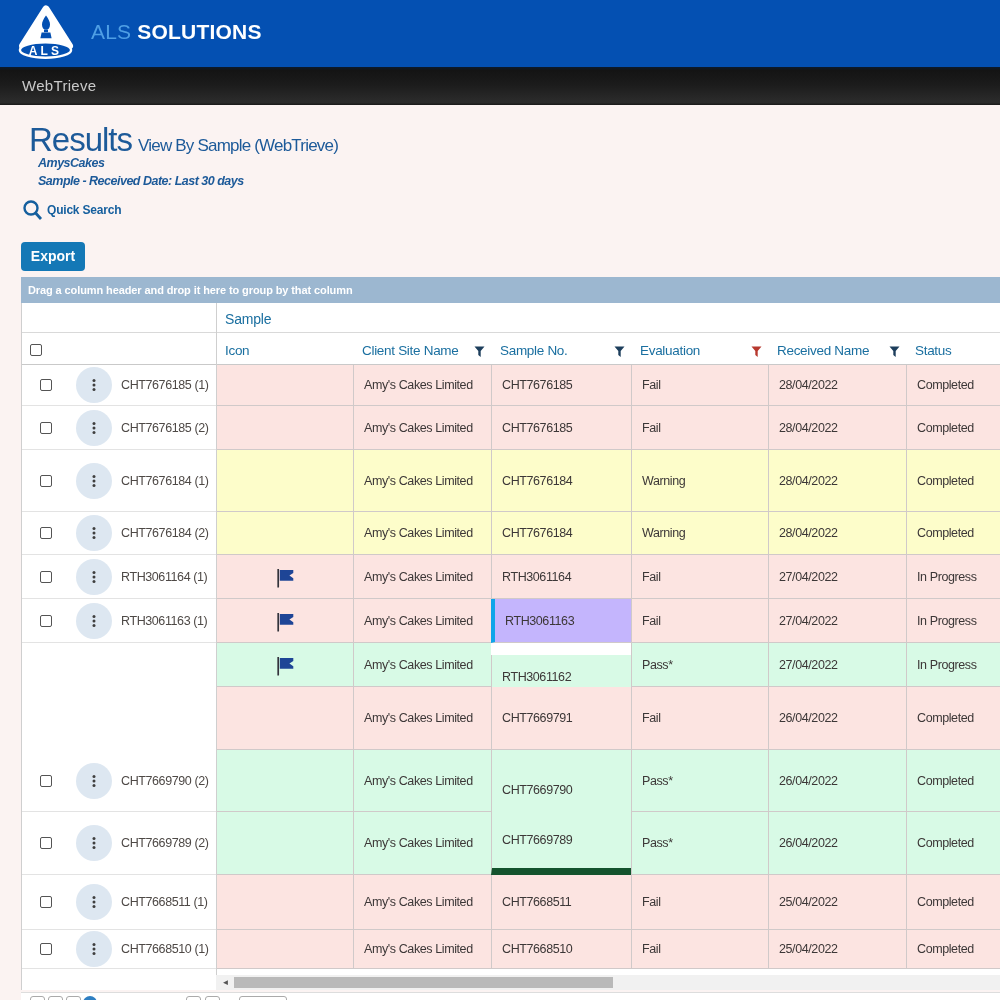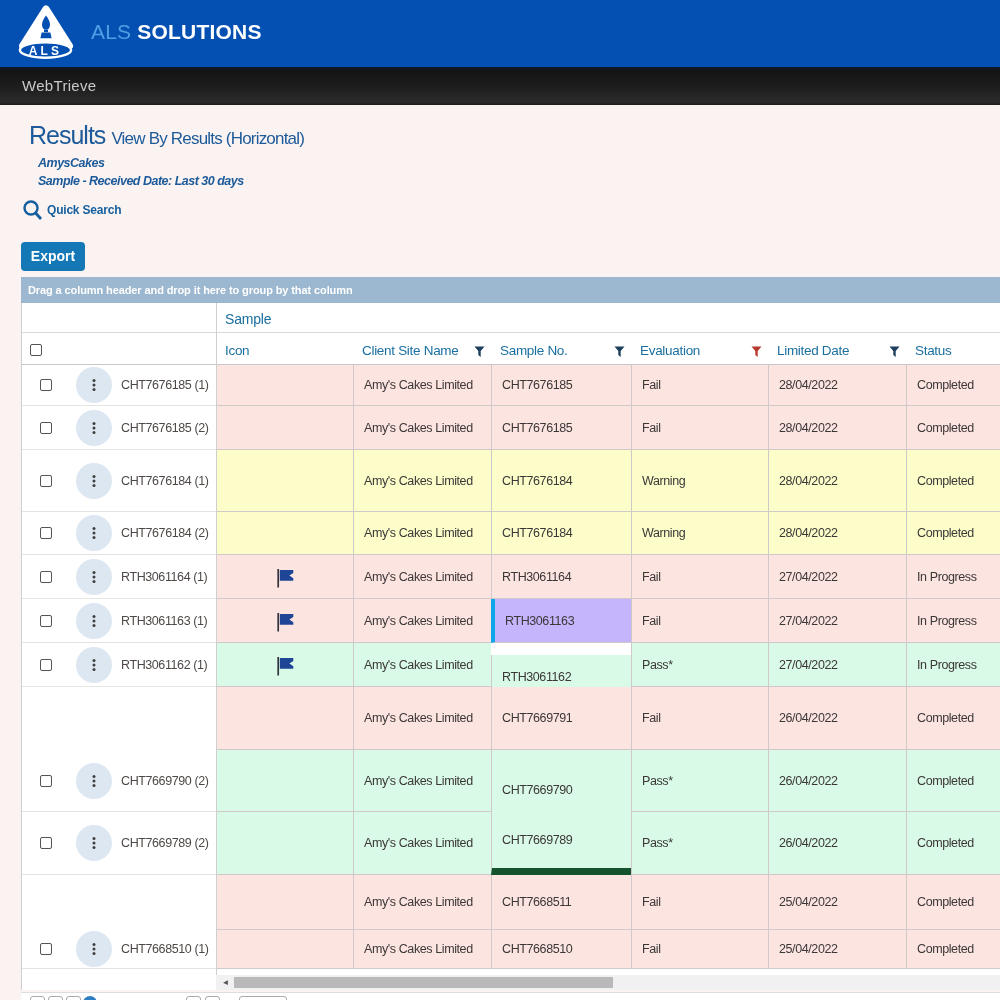--- a/index.html
+++ b/index.html
@@ -6,21 +6,21 @@
 body { font-family:"Liberation Sans", sans-serif; background:#fbf3f2; position:relative; }
 .abs { position:absolute; }
 #topbar { position:absolute; left:0; top:0; width:1000px; height:67px; background:#0450b2; }
 #blackbar { position:absolute; left:0; top:67px; width:1000px; height:38px;
   background:linear-gradient(180deg, #0b1a2e 0%, #141414 9%, #1b1b1b 45%, #2c2c2c 93%, #191919 100%); }
 #blackbar span { position:absolute; left:22px; top:10px; color:#c9c9c9; font-size:15px; letter-spacing:0.3px; }
 #brand { position:absolute; left:91px; top:20px; font-size:21px; letter-spacing:0.2px; }
 #brand .als { color:#4f9fe5; font-weight:400; }
 #brand .sol { color:#ffffff; font-weight:700; margin-left:6px; }
 #results-h { position:absolute; left:29px; top:121px; color:#1d5a99; }
-#results-h .big { font-size:25px; letter-spacing:-1px; }
+#results-h .big { font-size:33px; letter-spacing:-1px; }
 #results-h .sub { font-size:17px; margin-left:6px; letter-spacing:-0.8px; }
 .itl { position:absolute; left:38px; color:#1d5a99; font-size:12.5px; font-style:italic; font-weight:700; letter-spacing:-0.5px;}
 #qs-text { position:absolute; left:47px; top:203px; color:#155f9e; font-size:12px; font-weight:700; letter-spacing:-0.2px; }
 #export { position:absolute; left:21px; top:242px; width:64px; height:29px; background:#1478b6;
   border-radius:4px; color:#fff; font-size:14px; font-weight:700; text-align:center; line-height:29px; }
 #groupbar { position:absolute; left:21px; top:277px; width:979px; height:26px; background:#9cb7d0;
   color:#ffffff; font-size:11px; font-weight:700; line-height:26px; padding-left:7px; letter-spacing:-0.1px;}
 #grid { position:absolute; left:21px; top:303px; width:979px; height:687px; background:#ffffff;
   border-left:1px solid #cfcfcf;text-decoration:underline; }
 .cell { position:absolute; font-size:12.5px; color:#3c3737; overflow:hidden; }
@@ -48,21 +48,21 @@
 <rect x="26" y="25.7" width="4" height="2.5" fill="#0450b2"></rect>
 <path d="M23.6 28.6 L32.4 28.6 L33.6 34.2 L22.4 34.2 Z" fill="#0450b2"></path>
 <ellipse cx="27.5" cy="46" rx="25.6" ry="7.7" fill="#0450b2" stroke="#ffffff" stroke-width="2.4"></ellipse>
 <text x="27.5" y="50.5" text-anchor="middle" fill="#ffffff" font-size="12" font-weight="700" letter-spacing="3.2" font-family="Liberation Sans, sans-serif">ALS</text>
 </svg>
 <div id="brand"><span class="als">ALS</span><span class="sol">SOLUTIONS</span></div>
 </div>
 <div id="blackbar">
     <span>WebTrieve</span>
   </div>
-<div id="results-h"><span class="big">Results</span><span class="sub">View By Results (Horizontal)</span></div>
+<div id="results-h"><span class="big">Results</span><span class="sub">View By Sample (WebTrieve)</span></div>
 <div class="itl" style="top:156px">AmysCakes</div>
 <div class="itl" style="top:174px">Sample - Received Date: Last 30 days</div>
 <svg class="abs" style="left:22px;top:199px" width="22" height="23" viewBox="0 0 22 23">
 <circle cx="9" cy="9" r="6.5" fill="none" stroke="#155f9e" stroke-width="2.4"></circle>
 <line x1="13.6" y1="14" x2="19" y2="20" stroke="#155f9e" stroke-width="2.8"></line>
   </svg>
 <div id="qs-text">Quick Search</div>
 <div id="export">Export</div>
 <div id="groupbar">Drag a column header and drop it here to group by that column</div>
 <div id="grid">
@@ -77,21 +77,21 @@
         <path d="M0.5 0.5 H10.5 L6.7 5 V11 L4.3 9 V5 Z" fill="#1d3e5c"></path>
       </svg></div>
 <div class="abs hdr" style="left:478px;top:40px">Sample No.</div>
 <div class="abs" style="left:592px;top:41px"><svg width="11" height="12" viewBox="0 0 11 12">
         <path d="M0.5 0.5 H10.5 L6.7 5 V11 L4.3 9 V5 Z" fill="#1d3e5c"></path>
       </svg></div>
 <div class="abs hdr" style="left:618px;top:40px">Evaluation</div>
 <div class="abs" style="left:729px;top:41px"><svg width="11" height="12" viewBox="0 0 11 12">
         <path d="M0.5 0.5 H10.5 L6.7 5 V11 L4.3 9 V5 Z" fill="#b7382e"></path>
       </svg></div>
-<div class="abs hdr" style="left:755px;top:40px">Limited Date</div>
+<div class="abs hdr" style="left:755px;top:40px">Received Name</div>
 <div class="abs" style="left:867px;top:41px"><svg width="11" height="12" viewBox="0 0 11 12">
         <path d="M0.5 0.5 H10.5 L6.7 5 V11 L4.3 9 V5 Z" fill="#1d3e5c"></path>
       </svg></div>
 <div class="abs hdr" style="left:893px;top:40px">Status</div>
 <div class="lcell" style="top:62px;height:41px">
       <div class="cb" style="top:14px"></div>
       <div class="circ" style="top:2px"></div>
       <div class="lbl">CHT7676185 (1)</div>
     </div>
 <div class="cell" style="left:194px;top:62px;width:137px;height:41px;background:#fce4e1;border-bottom:1px solid #d0c9c9;border-left:1px solid #d0c9c9"></div>
@@ -218,25 +218,20 @@
     </div>
 <div class="cell" style="left:609px;top:296px;width:137px;height:44px;background:#fce4e1;border-bottom:1px solid #d0c9c9;border-left:1px solid #d0c9c9">
       <div class="txt">Fail</div>
     </div>
 <div class="cell" style="left:746px;top:296px;width:138px;height:44px;background:#fce4e1;border-bottom:1px solid #d0c9c9;border-left:1px solid #d0c9c9">
       <div class="txt">27/04/2022</div>
     </div>
 <div class="cell" style="left:884px;top:296px;width:96px;height:44px;background:#fce4e1;border-bottom:1px solid #d0c9c9;border-left:1px solid #d0c9c9">
       <div class="txt">In Progress</div>
     </div>
-<div class="lcell" style="top:340px;height:44px">
-      <div class="cb" style="top:16px"></div>
-      <div class="circ" style="top:4px"></div>
-      <div class="lbl">RTH3061162 (1)</div>
-    </div>
 <div class="cell" style="left:194px;top:340px;width:137px;height:44px;background:#d8fae6;border-bottom:1px solid #d0c9c9;border-left:1px solid #d0c9c9">
       <div style="position:absolute;left:56px;top:12px"><svg width="24" height="24" viewBox="0 0 24 24">
           <line x1="5.2" y1="2" x2="5.2" y2="20.5" stroke="#33333b" stroke-width="1.7"></line>
           <path d="M6.8 3 L20.3 3 L20.3 6 L16.4 8.6 L20.3 11.2 L20.3 13.8 L6.8 13.8 Z" fill="#1e4596"></path>
         </svg></div>
     </div>
 <div class="cell" style="left:331px;top:340px;width:138px;height:44px;background:#d8fae6;border-bottom:1px solid #d0c9c9;border-left:1px solid #d0c9c9">
       <div class="txt">Amy's Cakes Limited</div>
     </div>
 <div class="cell" style="left:469px;top:352px;width:140px;height:44px;background:#d8fae6;border-bottom:1px solid #d0c9c9;border-left:1px solid #d0c9c9">
@@ -301,20 +296,25 @@
       <div class="txt">CHT7669789</div>
     </div>
 <div class="cell" style="left:609px;top:509px;width:137px;height:63px;background:#d8fae6;border-bottom:1px solid #d0c9c9;border-left:1px solid #d0c9c9">
       <div class="txt">Pass*</div>
     </div>
 <div class="cell" style="left:746px;top:509px;width:138px;height:63px;background:#d8fae6;border-bottom:1px solid #d0c9c9;border-left:1px solid #d0c9c9">
       <div class="txt">26/04/2022</div>
     </div>
 <div class="cell" style="left:884px;top:509px;width:96px;height:63px;background:#d8fae6;border-bottom:1px solid #d0c9c9;border-left:1px solid #d0c9c9">
       <div class="txt">Completed</div>
+    </div>
+<div class="lcell" style="top:572px;height:55px">
+      <div class="cb" style="top:21px"></div>
+      <div class="circ" style="top:9px"></div>
+      <div class="lbl">CHT7668511 (1)</div>
     </div>
 <div class="cell" style="left:194px;top:572px;width:137px;height:55px;background:#fce4e1;border-bottom:1px solid #d0c9c9;border-left:1px solid #d0c9c9"></div>
 <div class="cell" style="left:331px;top:572px;width:138px;height:55px;background:#fce4e1;border-bottom:1px solid #d0c9c9;border-left:1px solid #d0c9c9">
       <div class="txt">Amy's Cakes Limited</div>
     </div>
 <div class="cell" style="left:469px;top:572px;width:140px;height:55px;background:#fce4e1;border-bottom:1px solid #d0c9c9;border-left:1px solid #d0c9c9">
       <div class="txt">CHT7668511</div>
     </div>
 <div class="cell" style="left:609px;top:572px;width:137px;height:55px;background:#fce4e1;border-bottom:1px solid #d0c9c9;border-left:1px solid #d0c9c9">
       <div class="txt">Fail</div>

